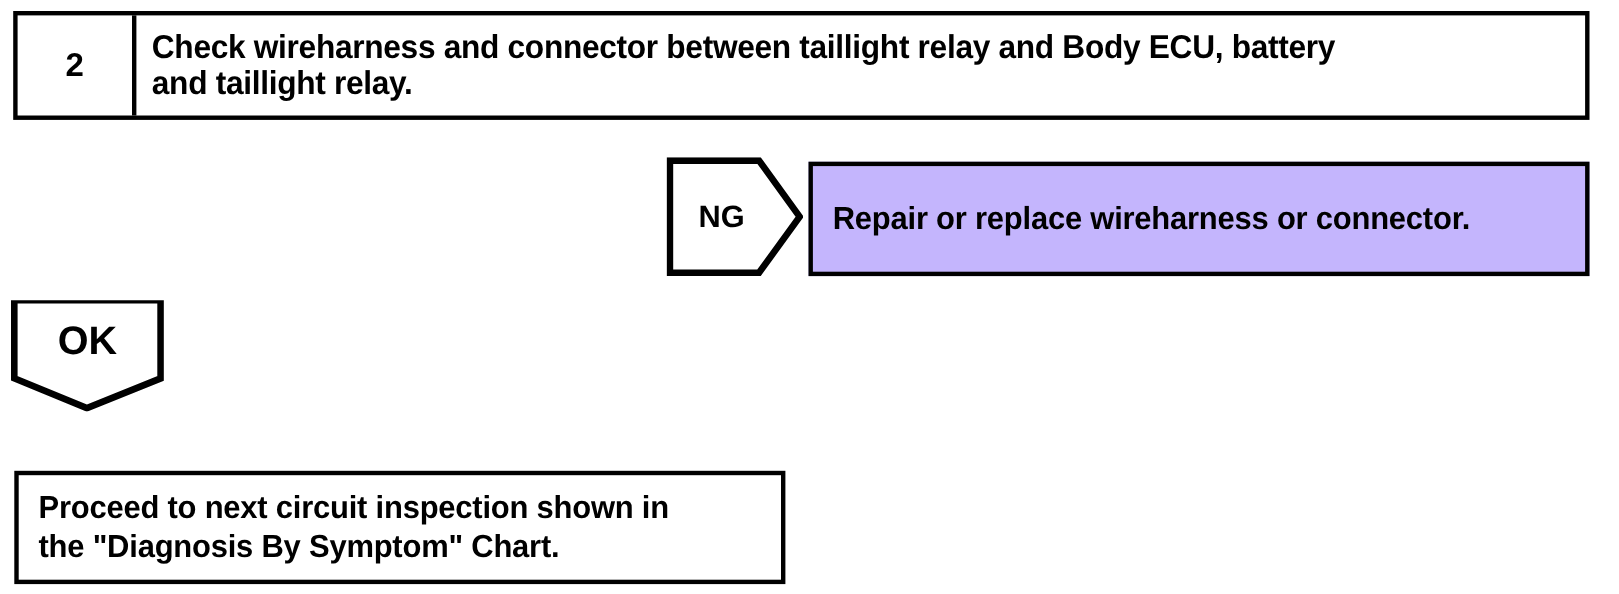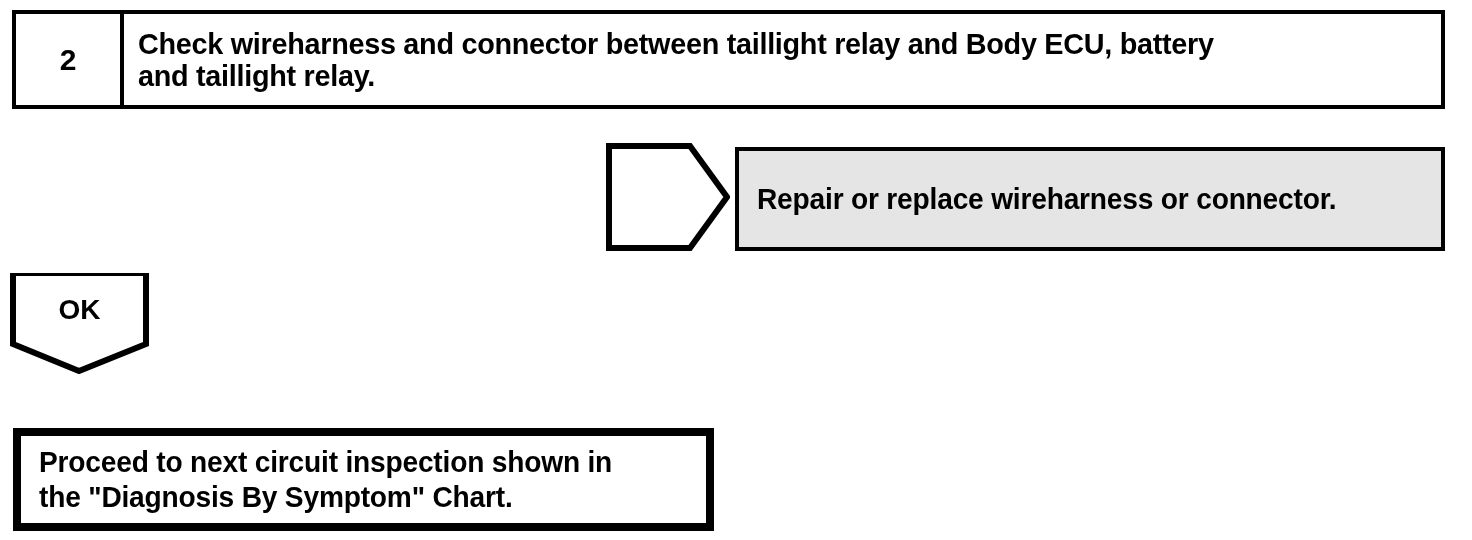--- a/index.html
+++ b/index.html
@@ -99,21 +99,21 @@
 
   
   .repair-box {
     position: absolute;
     left: 735px;
     top: 147px;
     width: 710px;
     height: 104px;
     box-sizing: border-box;
     border: 4px solid #000;
-    background: #e5e5e5;
+    background: #c4b5fd;
     display: flex;
     align-items: center;
     padding-left: 18px;
   }
   .repair-text {
     font-size: 29px;
     font-weight: bold;
     line-height: 1.06;
     letter-spacing: -0.2px;
     transform: scaleX(0.97);
@@ -135,34 +135,34 @@
   }
   .ok-label {
     position: absolute;
     left: 0;
     top: 0;
     width: 139px;
     height: 74px;
     display: flex;
     align-items: center;
     justify-content: center;
-    font-size: 28px;
+    font-size: 36px;
     font-weight: bold;
     letter-spacing: 0px;
   }
 
   
   .proceed-box {
     position: absolute;
     left: 13px;
     top: 428px;
     width: 701px;
     height: 103px;
     box-sizing: border-box;
-    border: 8px solid #000000;
+    border: 4px solid #000000;
     background: #fff;
     display: flex;
     align-items: center;
     padding-left: 18px;
   }
   .proceed-text {
     font-size: 29px;
     font-weight: bold;
     line-height: 1.18;
     letter-spacing: -0.2px;
@@ -183,20 +183,21 @@
     <div class="step-body">
       <span class="step-text">Check wireharness and connector between taillight relay and Body ECU, battery
 and taillight relay.</span>
     </div>
   </div>
 
   <div class="ng-arrow">
     <svg viewBox="0 0 124 108" xmlns="http://www.w3.org/2000/svg">
       <path d="M3,3 L84,3 L121,54 L84,105 L3,105 Z" fill="#ffffff" stroke="#000000" stroke-width="6" stroke-linejoin="miter"></path>
     </svg>
+    <span class="ng-label">NG</span>
   </div>
 
   <div class="repair-box">
     <span class="repair-text">Repair or replace wireharness or connector.</span>
   </div>
 
   <div class="ok-arrow">
     <svg viewBox="0 0 139 101" xmlns="http://www.w3.org/2000/svg">
       <path d="M3,0 L136,0 L136,71 L69,98 L3,71 Z" fill="#ffffff" stroke="#000000" stroke-width="6" stroke-linejoin="miter"></path>
     </svg>

